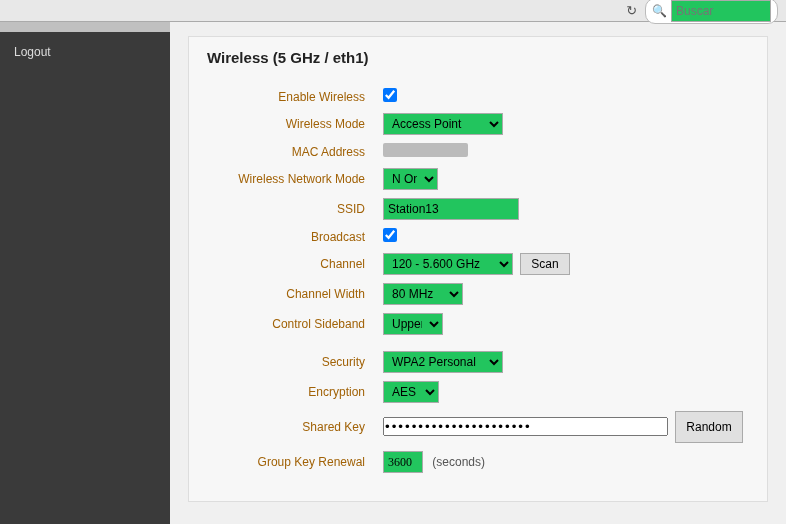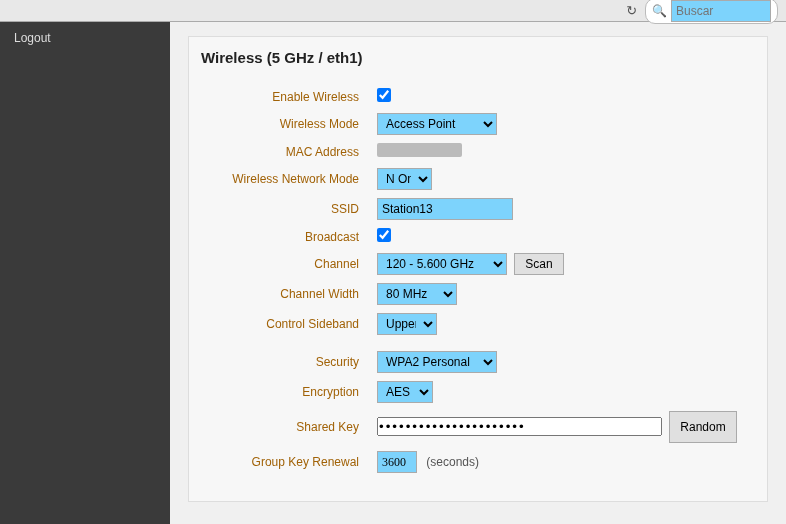--- a/index.html
+++ b/index.html
@@ -44,21 +44,21 @@
       outline: none;
       font-size: 11px;
       width: 100px;
       background: transparent;
     }
     
     .sidebar {
       width: 170px;
       background: #3a3a3a;
       flex-shrink: 0;
-      margin-top: 18px;
+      margin-top: 32px;
       padding-top: 6px;
     }
     .sidebar-item {
       color: #ddd;
       padding: 7px 14px;
       cursor: pointer;
       font-size: 12px;
     }
     .main-content {
       flex: 1;
@@ -90,21 +90,21 @@
       padding-right: 12px;
       white-space: nowrap;
     }
     .form-table tr td:last-child {
       text-align: left;
     }
     input[type="text"], select {
       font-size: 12px;
       padding: 2px 4px;
       border: 1px solid #aaa;
-      background: #7dd3fc;
+      background: #22c55e;
       height: 22px;
     }
     input[type="checkbox"] {
       width: 14px;
       height: 14px;
     }
     .mac-bar {
       display: inline-block;
       width: 85px;
       height: 14px;
@@ -150,21 +150,21 @@
     .seconds-label {
       color: #555;
       margin-left: 6px;
     }
     .divider-row td {
       padding-top: 10px;
     }
     .section-block {
       background: #f7f7f7;
       border: 1px solid #ddd;
-      padding: 12px 10px 14px 12px;
+      padding: 12px 10px 14px 18px;
       margin-bottom: 31px;
     }
     .wmode-select { width: 120px; }
     .nmode-select { width: 55px; }
   </style>
 </head>
 <body>
 
 <div class="top-bar">
   <span class="top-bar-refresh">↻</span>

